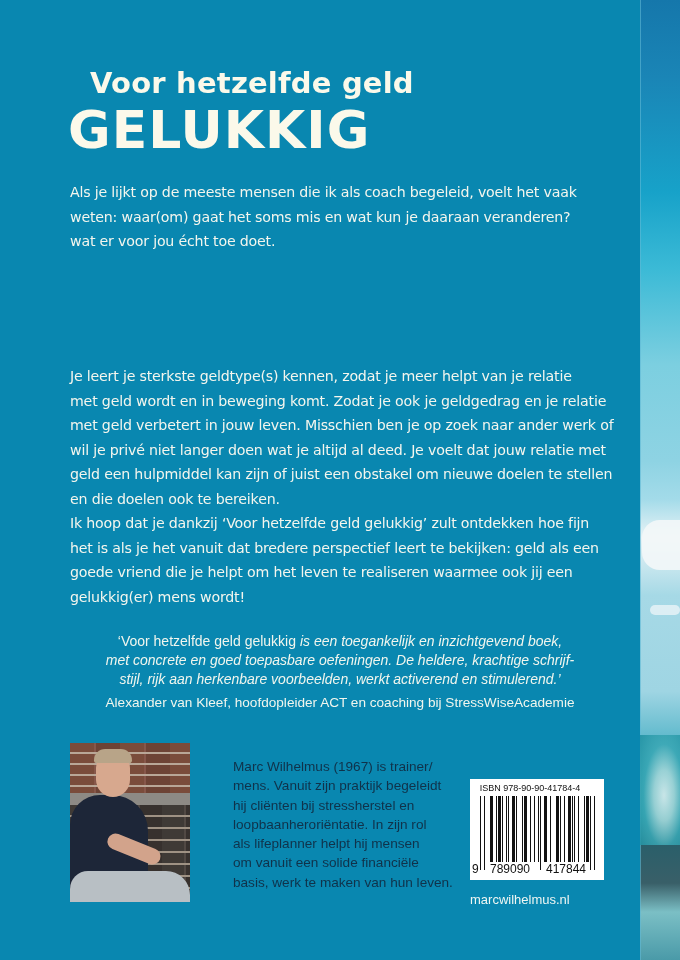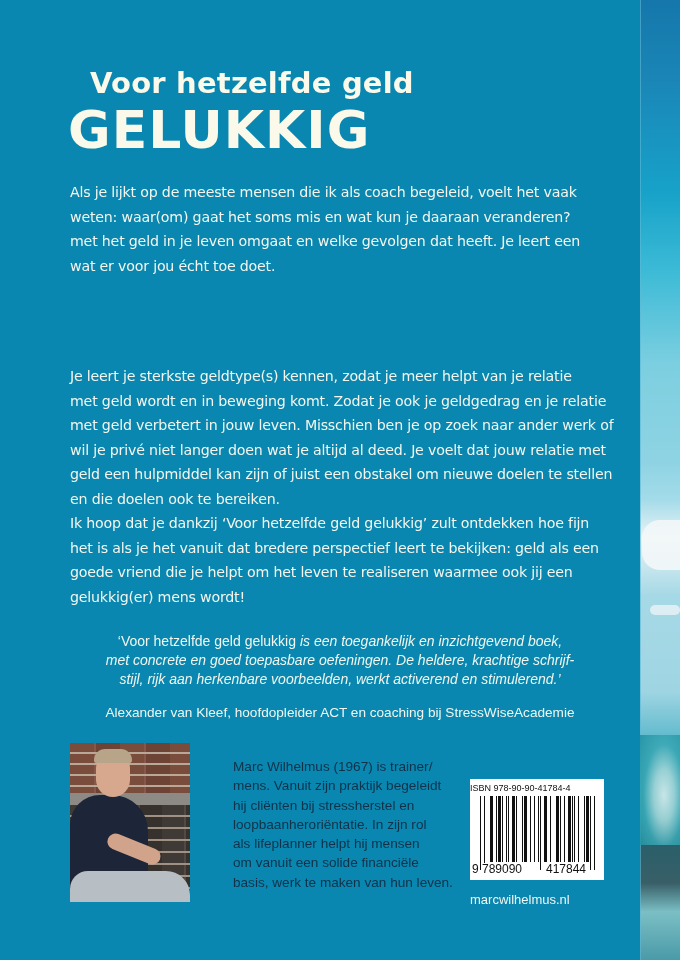--- a/index.html
+++ b/index.html
@@ -54,21 +54,21 @@
   #p1 { top: 180px; }
   #p2 { top: 364px; }
   #p3 { top: 511px; }
   .quote {
     position: absolute; left: 70px; width: 540px; top: 632px;
     text-align: center; font-family: "Liberation Sans", sans-serif;
     font-size: 14px; line-height: 19px; color: #f1f6ee;
   }
   .quote .line { display: block; white-space: nowrap; }
   .quote .it { font-style: italic; }
-  .quote .author { margin-top: 14px; font-style: normal; font-size: 13.6px; }
+  .quote .author { margin-top: 4px; font-style: normal; font-size: 13.6px; }
   .photo {
     position: absolute; left: 70px; top: 743px; width: 120px; height: 159px;
     overflow: hidden; background: #6b4a3a;
   }
   .photo .bricks {
     position: absolute; inset: 0;
     background:
       repeating-linear-gradient(to bottom, transparent 0 9px, #b9a797 9px 11px),
       repeating-linear-gradient(to right, #7a4c3b 0 24px, #86574a 24px 26px, #6d4335 26px 50px);
   }
@@ -105,21 +105,21 @@
     position: absolute; left: 233px; top: 757px; width: 230px;
     font-family: "Liberation Sans", sans-serif; font-size: 13.6px;
     line-height: 19.3px; color: #10324a;
   }
   .bio .line { display: block; white-space: nowrap; }
   .isbn-box {
     position: absolute; left: 470px; top: 779px; width: 134px; height: 101px;
     background: #ffffff;
   }
   .isbn-label {
-    position: absolute; left: 0; top: 4px; width: 120px; text-align: left;
+    position: absolute; left: 0; top: 4px; width: 120px; text-align: center;
     font-family: "Liberation Sans", sans-serif; font-size: 9px; color: #111;
   }
   .barcode {
     position: absolute; left: 10px; top: 17px; width: 117px; height: 74px;
   }
   .barcode .bar { position: absolute; top: 0; height: 66px; background: #111; }
   .barcode .bar.guard { height: 74px; }
   .bc-num {
     position: absolute; top: 84px; font-family: "Liberation Sans", sans-serif;
     font-size: 12px; color: #111; background: #fff; line-height: 13px; padding: 0 1px;
@@ -133,21 +133,20 @@
 <body>
 
 <div class="cover">
 
   <div class="title1">Voor hetzelfde geld</div>
   <div class="title2">GELUKKIG</div>
 
   <div class="body-text" id="p1">
     <span class="line">Als je lijkt op de meeste mensen die ik als coach begeleid, voelt het vaak</span>
     <span class="line">weten: waar(om) gaat het soms mis en wat kun je daaraan veranderen?</span>
-    <span class="line">met het geld in je leven omgaat en welke gevolgen dat heeft. Je leert een</span>
     <span class="line">wat er voor jou écht toe doet.</span>
   </div>
 
   <div class="body-text" id="p2">
     <span class="line">Je leert je sterkste geldtype(s) kennen, zodat je meer helpt van je relatie</span>
     <span class="line">met geld wordt en in beweging komt. Zodat je ook je geldgedrag en je relatie</span>
     <span class="line">met geld verbetert in jouw leven. Misschien ben je op zoek naar ander werk of</span>
     <span class="line">wil je privé niet langer doen wat je altijd al deed. Je voelt dat jouw relatie met</span>
     <span class="line">geld een hulpmiddel kan zijn of juist een obstakel om nieuwe doelen te stellen</span>
     <span class="line">en die doelen ook te bereiken.</span>
@@ -219,21 +218,21 @@
         <div class="bar" style="left: 88px; width: 3px;"></div>
         <div class="bar" style="left: 92px; width: 1.4px;"></div>
         <div class="bar" style="left: 94px; width: 1.4px;"></div>
         <div class="bar" style="left: 98px; width: 1.4px;"></div>
         <div class="bar" style="left: 104px; width: 1.4px;"></div>
         <div class="bar" style="left: 106px; width: 3px;"></div>
         <div class="bar guard" style="left: 110px; width: 1.4px;"></div>
         <div class="bar guard" style="left: 114px; width: 1.4px;"></div>
       </div>
     <span class="bc-num" style="left:1px;">9</span>
-    <span class="bc-num" style="left:11px;">789090</span>
+    <span class="bc-num" style="left:19px;">789090</span>
     <span class="bc-num" style="left:75px;">417844</span>
   </div>
 
   <div class="website">marcwilhelmus.nl</div>
 </div>
 
 <div class="spine">
   <div class="edge"></div>
   <div class="cloud1"></div>
   <div class="cloud2"></div>

